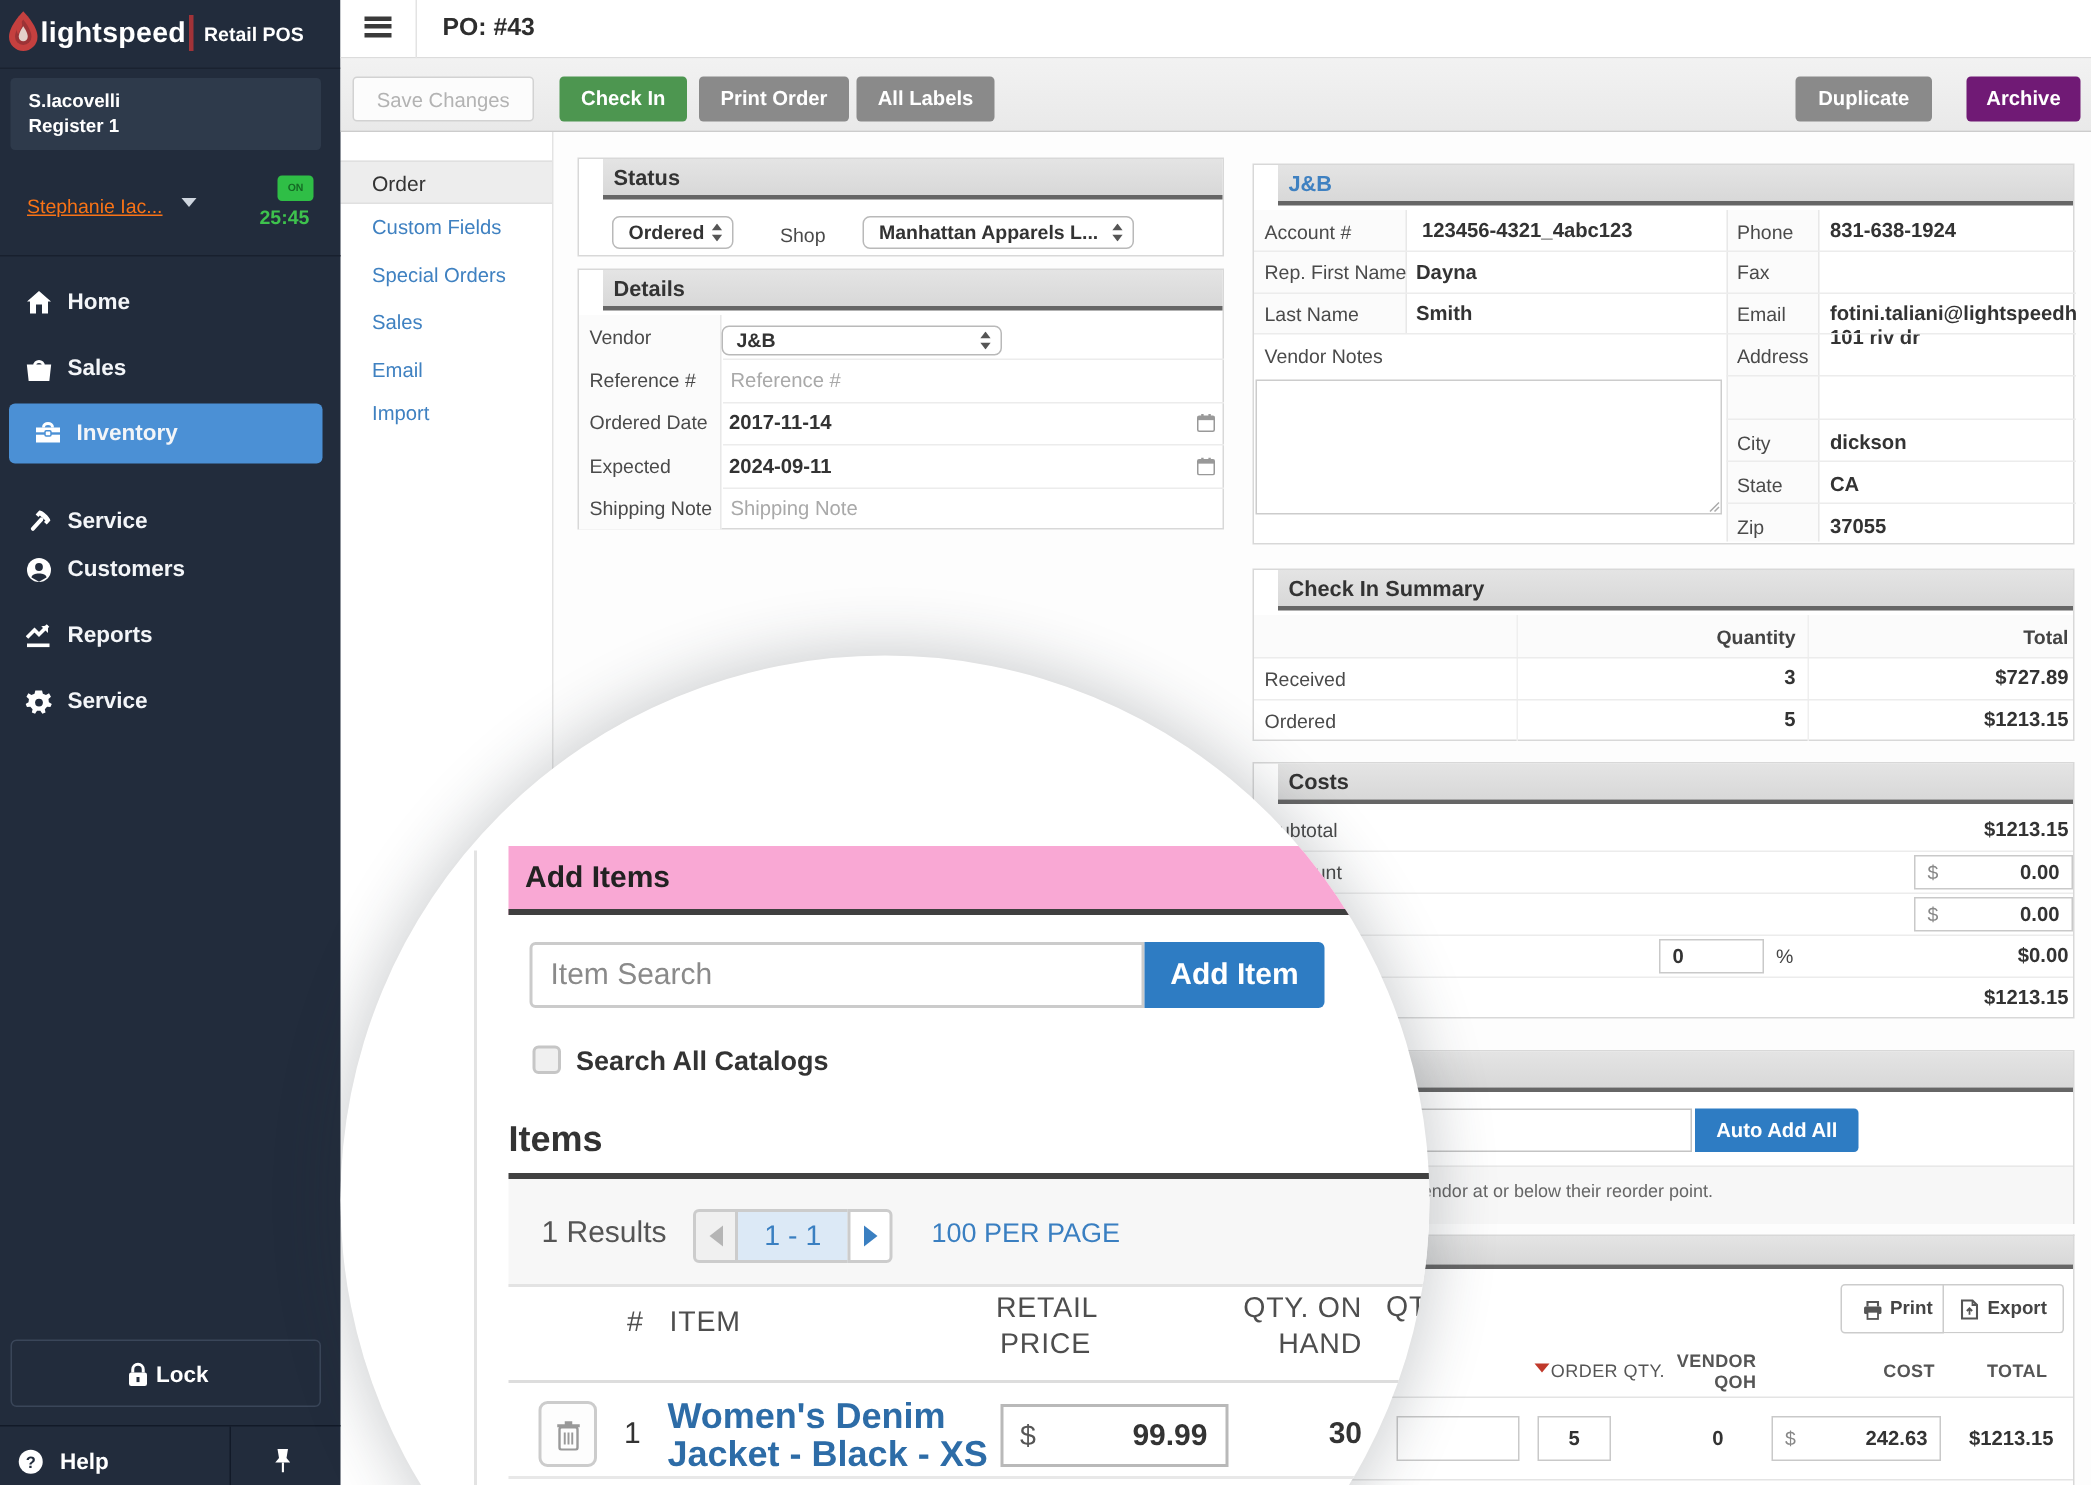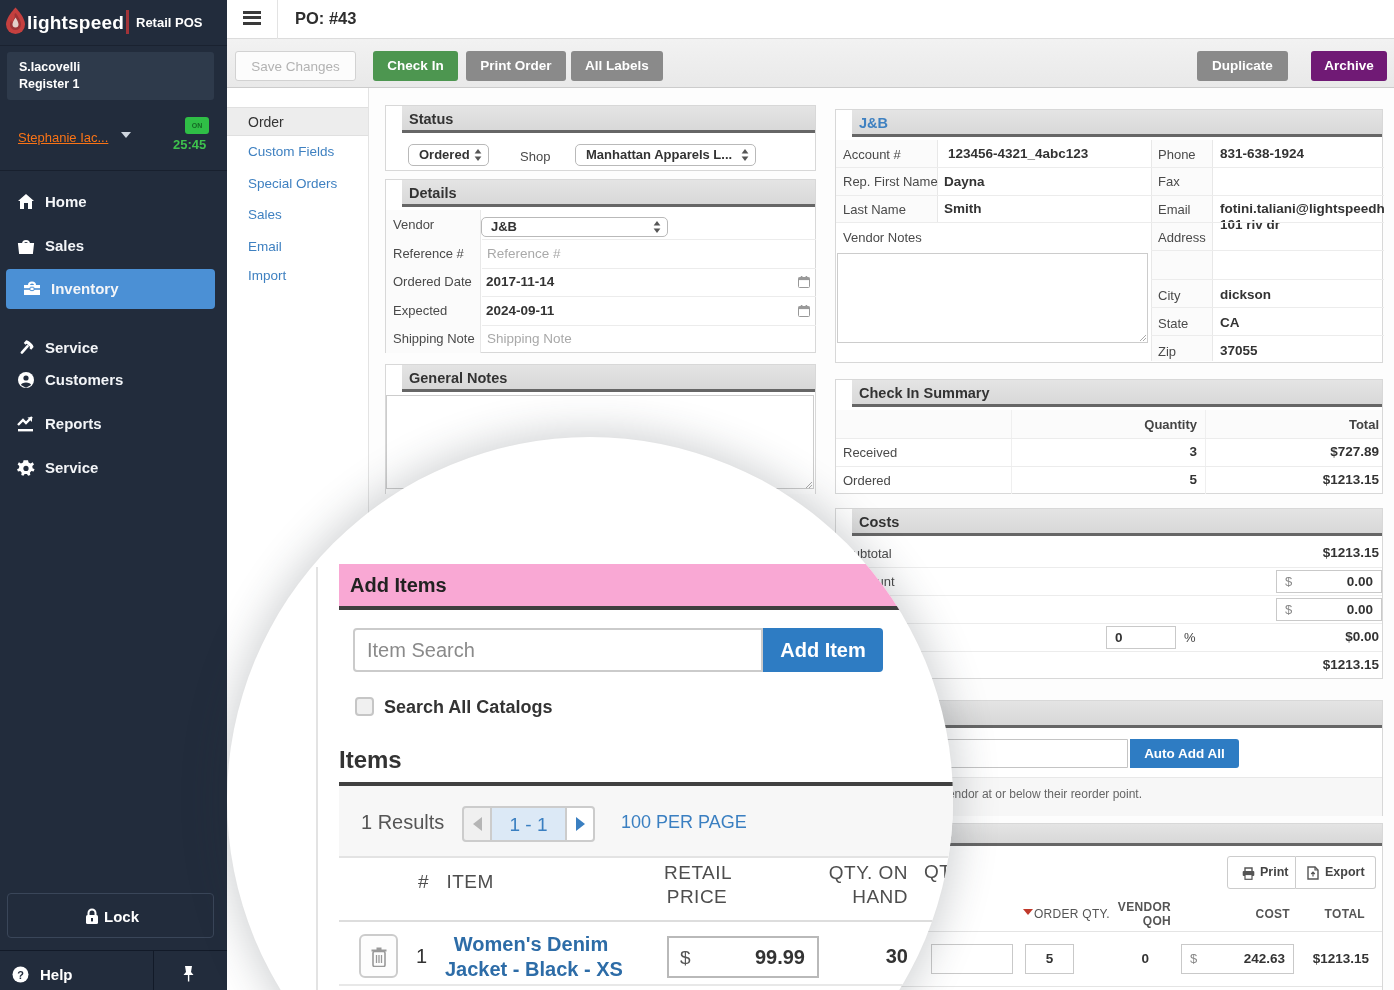--- a/index.html
+++ b/index.html
@@ -141,27 +141,20 @@
         <rect x="7.6" y="0" width="1.6" height="3" fill="#999"></rect>
       </svg>
     <svg class="abs" style="left:412px;top:125px" width="12" height="12" viewBox="0 0 12 12">
         <rect x="0.5" y="1.5" width="11" height="10" rx="1" fill="none" stroke="#999"></rect>
         <rect x="0.5" y="1.5" width="11" height="2.6" fill="#999"></rect>
         <rect x="2.8" y="0" width="1.6" height="3" fill="#999"></rect>
         <rect x="7.6" y="0" width="1.6" height="3" fill="#999"></rect>
       </svg>
   </div>
 
-  <div class="panel" style="left:385px;top:364px;width:431px;height:130px;border-bottom:none">
-    <div class="phead">General Notes</div>
-    <div class="abs" style="left:0px;top:30px;width:428px;height:94px;border:1px solid #ccc;background:#fff"></div>
-    <svg class="abs" style="left:419px;top:116px" width="8" height="8" viewBox="0 0 8 8">
-        <path d="M7 1 L1 7 M7 4 L4 7" stroke="#aaa" stroke-width="1"></path>
-      </svg>
-  </div>
 
   <div class="panel" style="left:835px;top:109px;width:548px;height:254px">
     <div class="phead" style="color:#3f81c1">J&amp;B</div>
     <div id="jb">
       <div class="abs" style="left:0;top:30px;width:102px;height:82px;background:#fbfbfb;border-right:1px solid #e8e8e8"></div>
       <div class="abs" style="left:315px;top:30px;width:62px;height:221px;background:#fbfbfb;border-left:1px solid #e8e8e8;border-right:1px solid #e8e8e8"></div>
       <div class="lbl abs" style="left:7px;top:37px">Account #</div>
       <div class="val abs" style="left:112px;top:36px">123456-4321_4abc123</div>
       <div class="lbl abs" style="left:7px;top:64px">Rep. First Name</div>
       <div class="val abs" style="left:108px;top:64px">Dayna</div>
@@ -444,21 +437,21 @@
 
     <div class="abs" style="left:132px;top:497px;width:39px;height:44px;border:2px solid #ccc;border-radius:6px;background:#fdfdfd">
       <svg class="abs" style="left:10px;top:11px" width="16" height="20" viewBox="0 0 16 20">
           <rect x="2" y="4.5" width="12" height="15" rx="1.5" fill="none" stroke="#999" stroke-width="1.6"></rect>
           <rect x="0.5" y="2.5" width="15" height="2" fill="#999"></rect>
           <rect x="5.5" y="0.5" width="5" height="2.5" fill="#999"></rect>
           <path d="M5.5 8 v8 M8 8 v8 M10.5 8 v8" stroke="#999" stroke-width="1.3"></path>
         </svg>
     </div>
     <div class="abs" style="left:189px;top:508px;font-size:20px;color:#333">1</div>
-    <div class="abs" style="left:218px;top:495px;width:172px;text-align:center;font-size:20px;line-height:25px;font-weight:bold;color:#2d6ca7;white-space:nowrap">Women's Denim<br>Jacket - Black - XS</div>
+    <div class="abs" style="left:218px;top:495px;width:172px;text-align:center;font-size:24px;line-height:25px;font-weight:bold;color:#2d6ca7;white-space:nowrap">Women's Denim<br>Jacket - Black - XS</div>
     <div class="abs" style="left:440px;top:499px;width:152px;height:42px;border:2px solid #b9b9b9;background:#fff">
       <span class="abs" style="left:11px;top:9px;font-size:19px;color:#555">$</span>
       <span class="abs" style="right:12px;top:8px;font-size:20px;font-weight:bold;color:#333">99.99</span>
     </div>
     <div class="abs" style="left:601px;top:508px;width:80px;text-align:right;font-size:20px;font-weight:bold;color:#333">30</div>
     <div class="abs" style="left:112px;top:547px;width:620px;height:2px;background:#e8e8e8"></div>
   </div>
 </div>
 
 </body></html>

